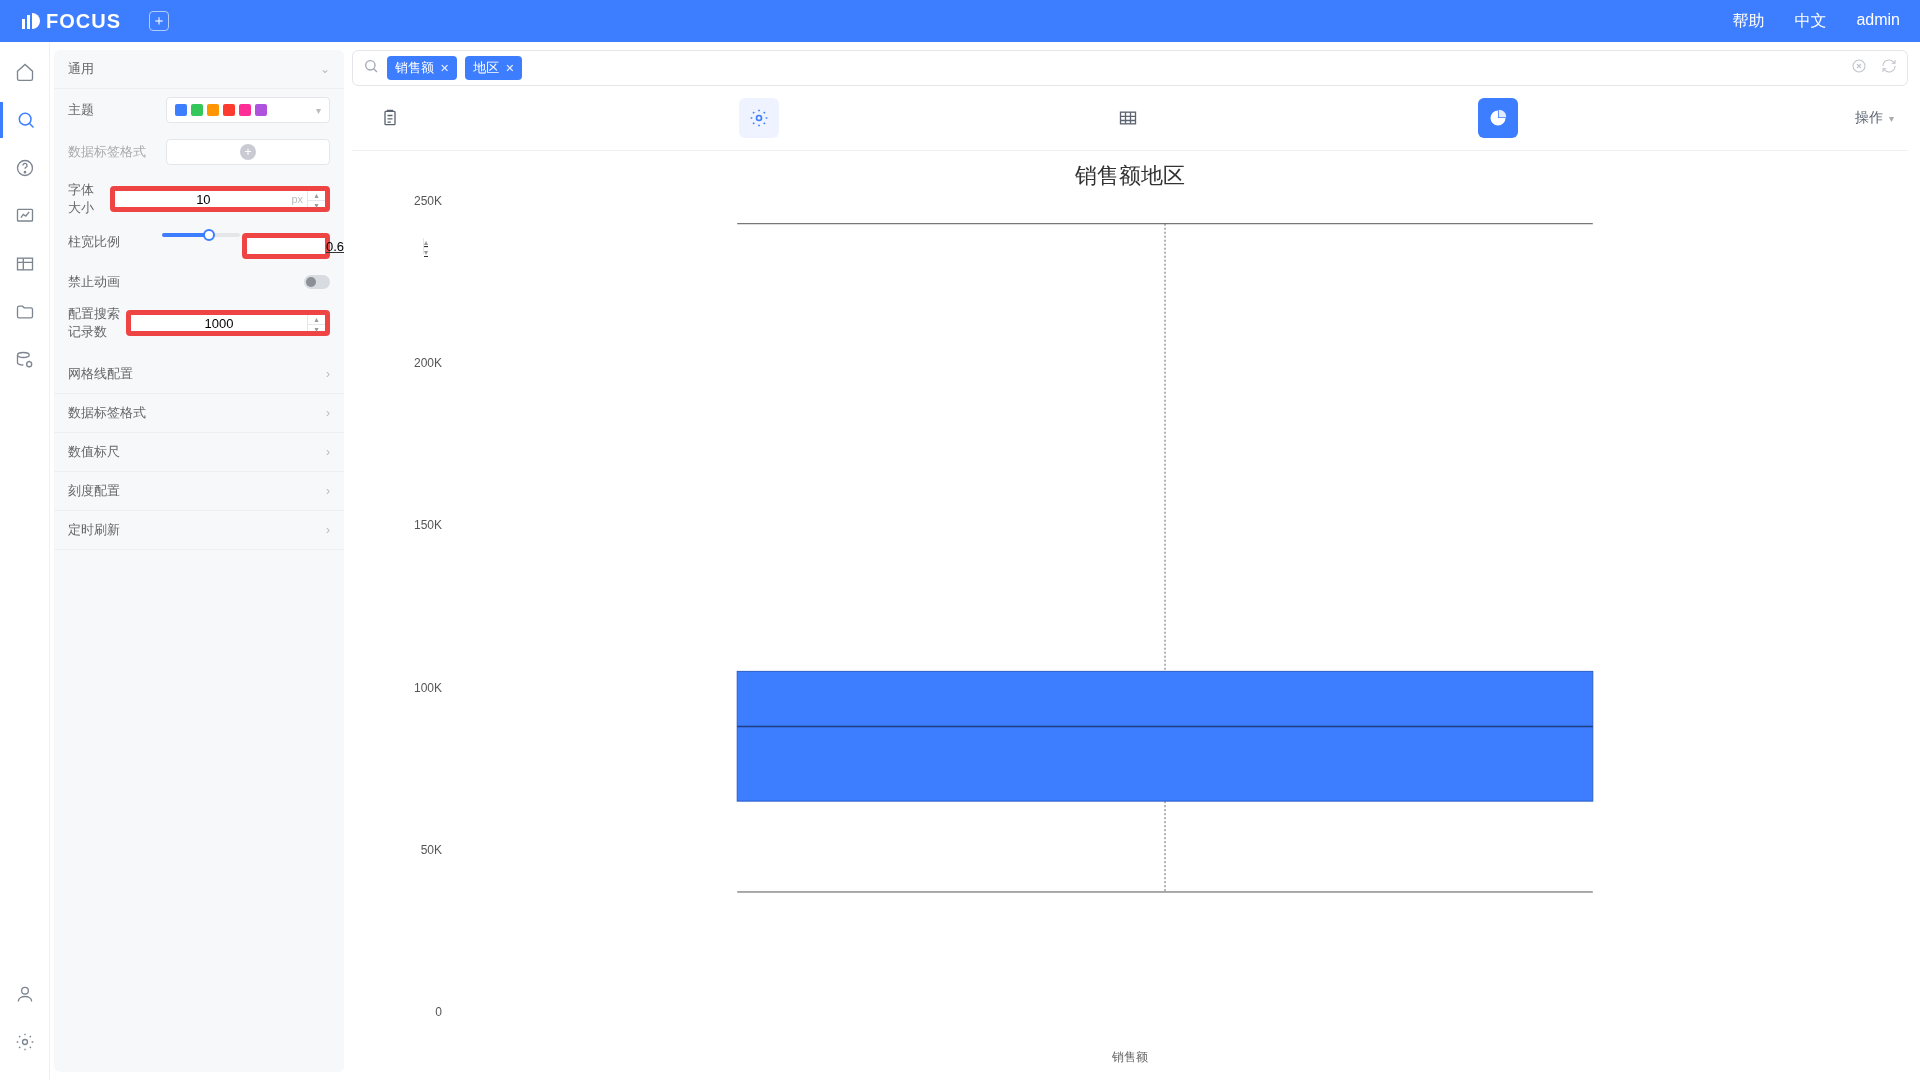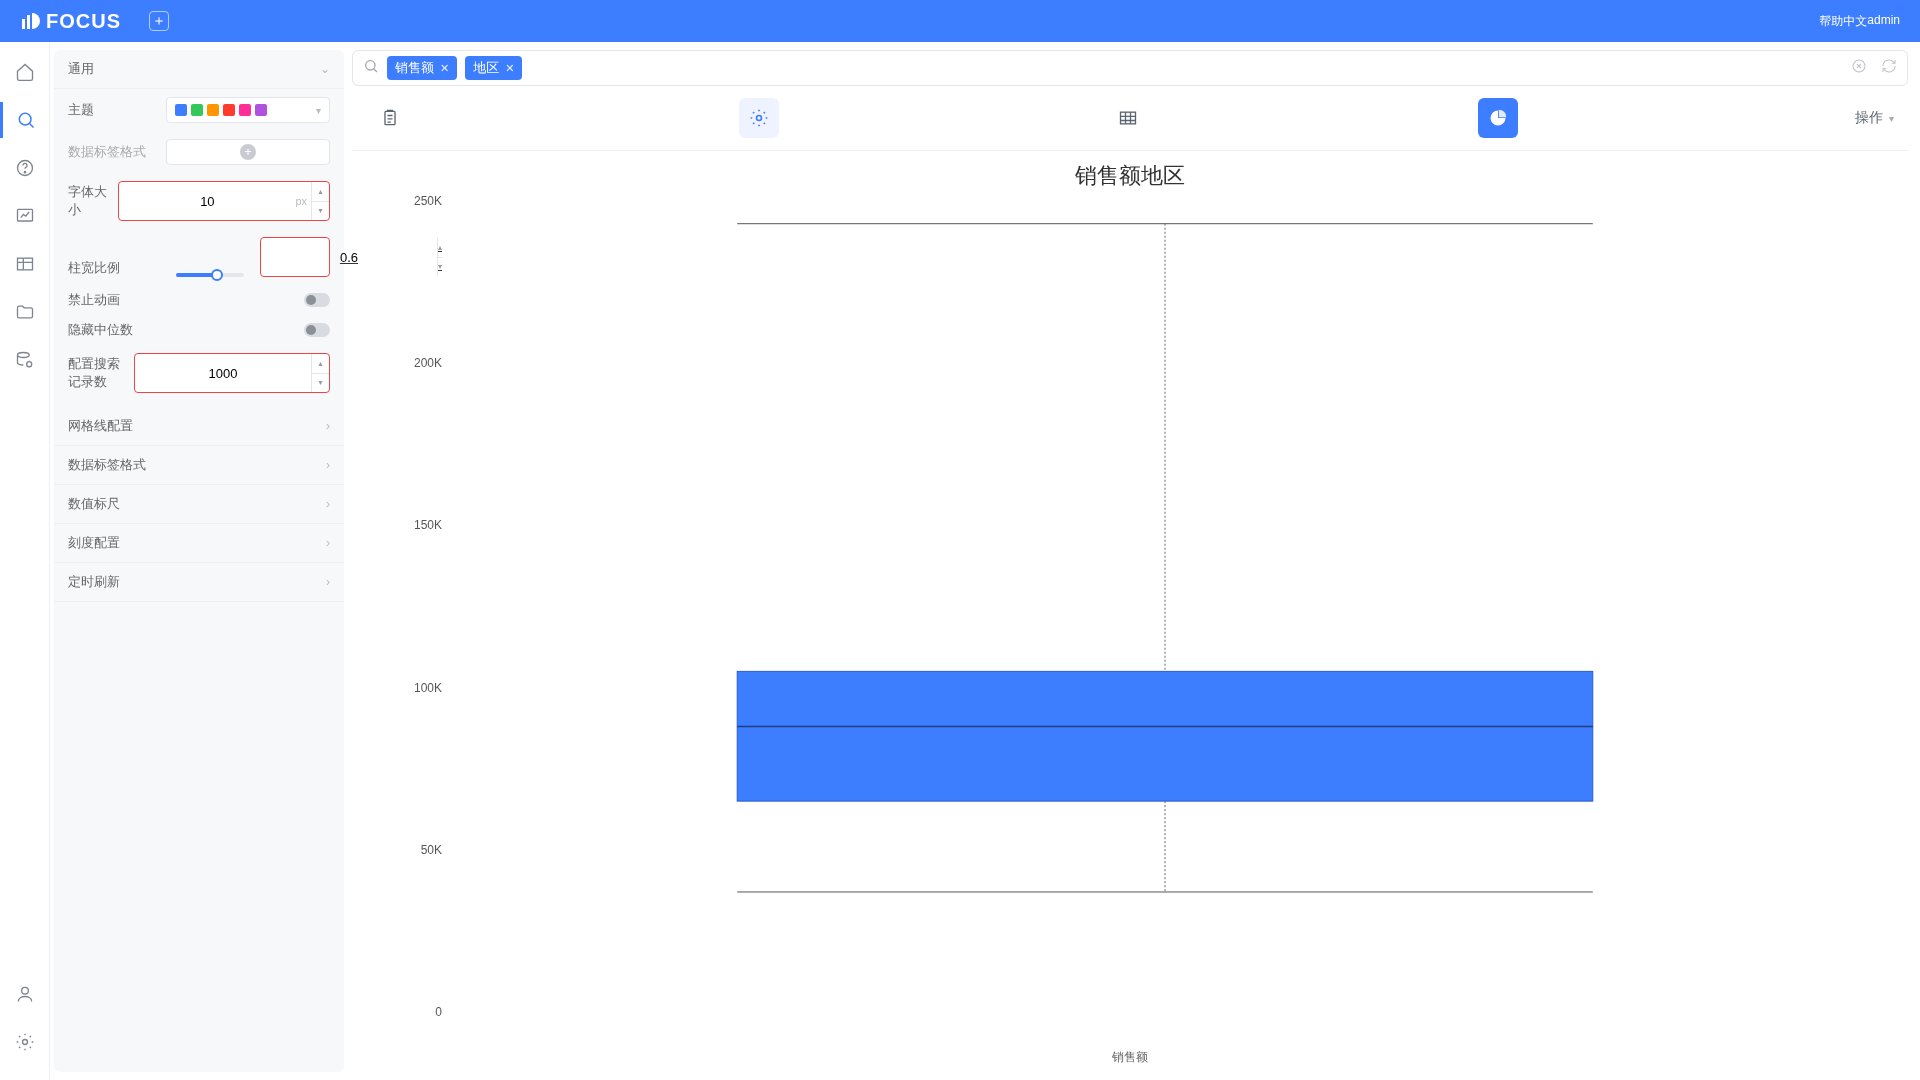--- a/index.html
+++ b/index.html
@@ -4,21 +4,21 @@
 <style>
 * { box-sizing: border-box; margin: 0; padding: 0; font-family: -apple-system, "Segoe UI", "PingFang SC", "Microsoft YaHei", sans-serif; }
 body { width: 1920px; height: 1080px; overflow: hidden; background: #fff; }
 
 
 .topbar { height: 42px; background: #3d7dff; display: flex; align-items: center; padding: 0 20px; color: #fff; }
 .logo-wrap { display: flex; align-items: center; gap: 6px; }
 .logo-icon svg { display: block; }
 .brand { font-size: 20px; font-weight: 600; letter-spacing: 1px; }
 .tab-add { margin-left: 28px; width: 20px; height: 20px; border: 1px solid rgba(255,255,255,.6); border-radius: 4px; display: flex; align-items: center; justify-content: center; font-size: 14px; cursor: pointer; }
-.top-right { margin-left: auto; display: flex; font-size: 12px; }
+.top-right { margin-left: auto; display: flex; gap: 30px; font-size: 16px; }
 .top-right span { cursor: pointer; }
 
 
 .shell { display: flex; height: calc(1080px - 42px); }
 
 
 .rail { width: 50px; background: #fff; border-right: 1px solid #eef0f2; display: flex; flex-direction: column; align-items: center; padding-top: 12px; gap: 12px; }
 .rail-item { width: 36px; height: 36px; border-radius: 4px; display: flex; align-items: center; justify-content: center; color: #7d8590; cursor: pointer; }
 .rail-item.active { color: #3d7dff; border-left: 3px solid #3d7dff; border-radius: 0; width: 50px; }
 .rail-gap { margin-top: auto; margin-bottom: 20px; display: flex; flex-direction: column; gap: 12px; }
@@ -35,28 +35,28 @@
 .section-chev { color: #bbb; font-size: 12px; }
 
 .prop-row { display: flex; align-items: center; padding: 8px 14px; gap: 6px; }
 .prop-label { width: 92px; color: #666; font-size: 13px; }
 .swatches-box { flex: 1; height: 26px; background: #fff; border: 1px solid #e4e6ea; border-radius: 4px; display: flex; align-items: center; padding: 0 8px; gap: 4px; position: relative; }
 .swatch { width: 12px; height: 12px; border-radius: 2px; }
 .select-car { margin-left: auto; color: #bbb; font-size: 10px; }
 .custom-theme-box { flex: 1; height: 26px; background: #fff; border: 1px solid #e4e6ea; border-radius: 4px; display: flex; align-items: center; justify-content: center; }
 .add-circle { width: 16px; height: 16px; border-radius: 50%; background: #c8ccd2; display: flex; align-items: center; justify-content: center; color: #fff; font-size: 12px; cursor: pointer; }
 
-.num-input-wrap { flex: 1; display: flex; background: #fff; border: 1px solid #ef4444; border-radius: 4px; height: 40px; align-items: center; position: relative; }
+.num-input-wrap { flex: 1; display: flex; background: #fff; border: 5px solid #ef4444; border-radius: 4px; height: 26px; align-items: center; position: relative; }
 .num-input { border: none; outline: none; text-align: center; flex: 1; font-size: 13px; background: transparent; }
 .unit { color: #bbb; font-size: 11px; margin-right: 4px; }
 .spin { display: flex; flex-direction: column; border-left: 1px solid #e4e6ea; width: 18px; height: 100%; }
 .spin div { flex: 1; display: flex; align-items: center; justify-content: center; font-size: 8px; color: #999; cursor: pointer; }
 .spin div:first-child { border-bottom: 1px solid #e4e6ea; }
 
-.slider-row { display: flex; align-items: flex-end; gap: 16px; padding: 8px 14px; }
+.slider-row { display: flex; align-items: flex-start; gap: 2px; padding: 8px 14px; }
 .slider { flex: 1; height: 4px; background: #e4e6ea; border-radius: 2px; position: relative; }
 .slider-fill { position: absolute; left: 0; top: 0; height: 100%; background: #3d7dff; border-radius: 2px; width: 60%; }
 .slider-thumb { position: absolute; top: 50%; transform: translate(-50%,-50%); width: 12px; height: 12px; background: #fff; border: 2px solid #3d7dff; border-radius: 50%; left: 60%; }
 .slider-num { width: 56px; text-decoration: underline; }
 
 .toggle-row { display: flex; align-items: center; padding: 6px 14px; }
 .toggle-label { flex: 1; color: #666; font-size: 13px; }
 .toggle { width: 26px; height: 14px; background: #d8dbe0; border-radius: 7px; position: relative; cursor: pointer; }
 .toggle::after { content: ''; position: absolute; width: 10px; height: 10px; background: #8b8f96; border-radius: 50%; top: 2px; left: 2px; }
 
@@ -219,24 +219,20 @@
         <input class="num-input" value="0.6" style="">
         <div class="spin">
             <div>▴</div>
             <div>▾</div>
           </div>
       </div>
     </div>
 
     <div class="toggle-row">
         <div class="toggle-label">禁止动画</div>
-        <div class="toggle"></div>
-      </div>
-    <div class="toggle-row">
-        <div class="toggle-label">隐藏中位数</div>
         <div class="toggle"></div>
       </div>
 
     <div class="prop-row">
       <div class="prop-label" style="width:120px">配置搜索记录数</div>
       <div class="num-input-wrap">
         <input class="num-input" value="1000" style="">
         <div class="spin">
             <div>▴</div>
             <div>▾</div>

